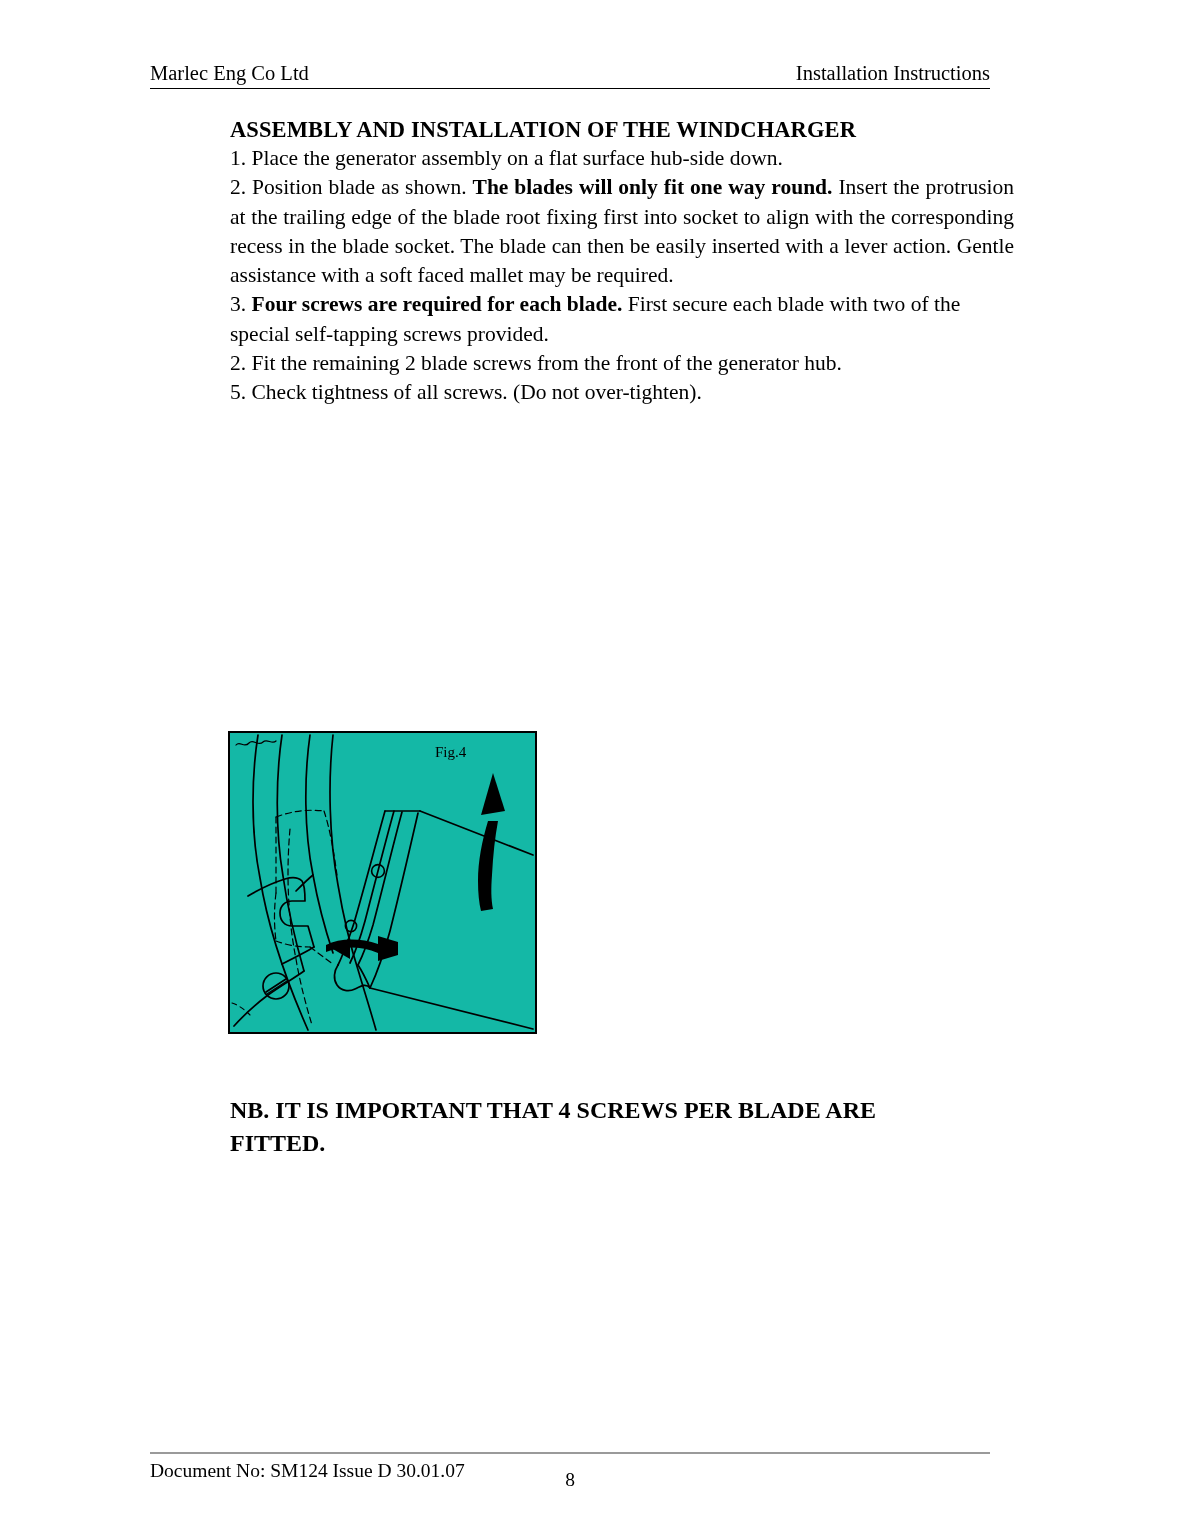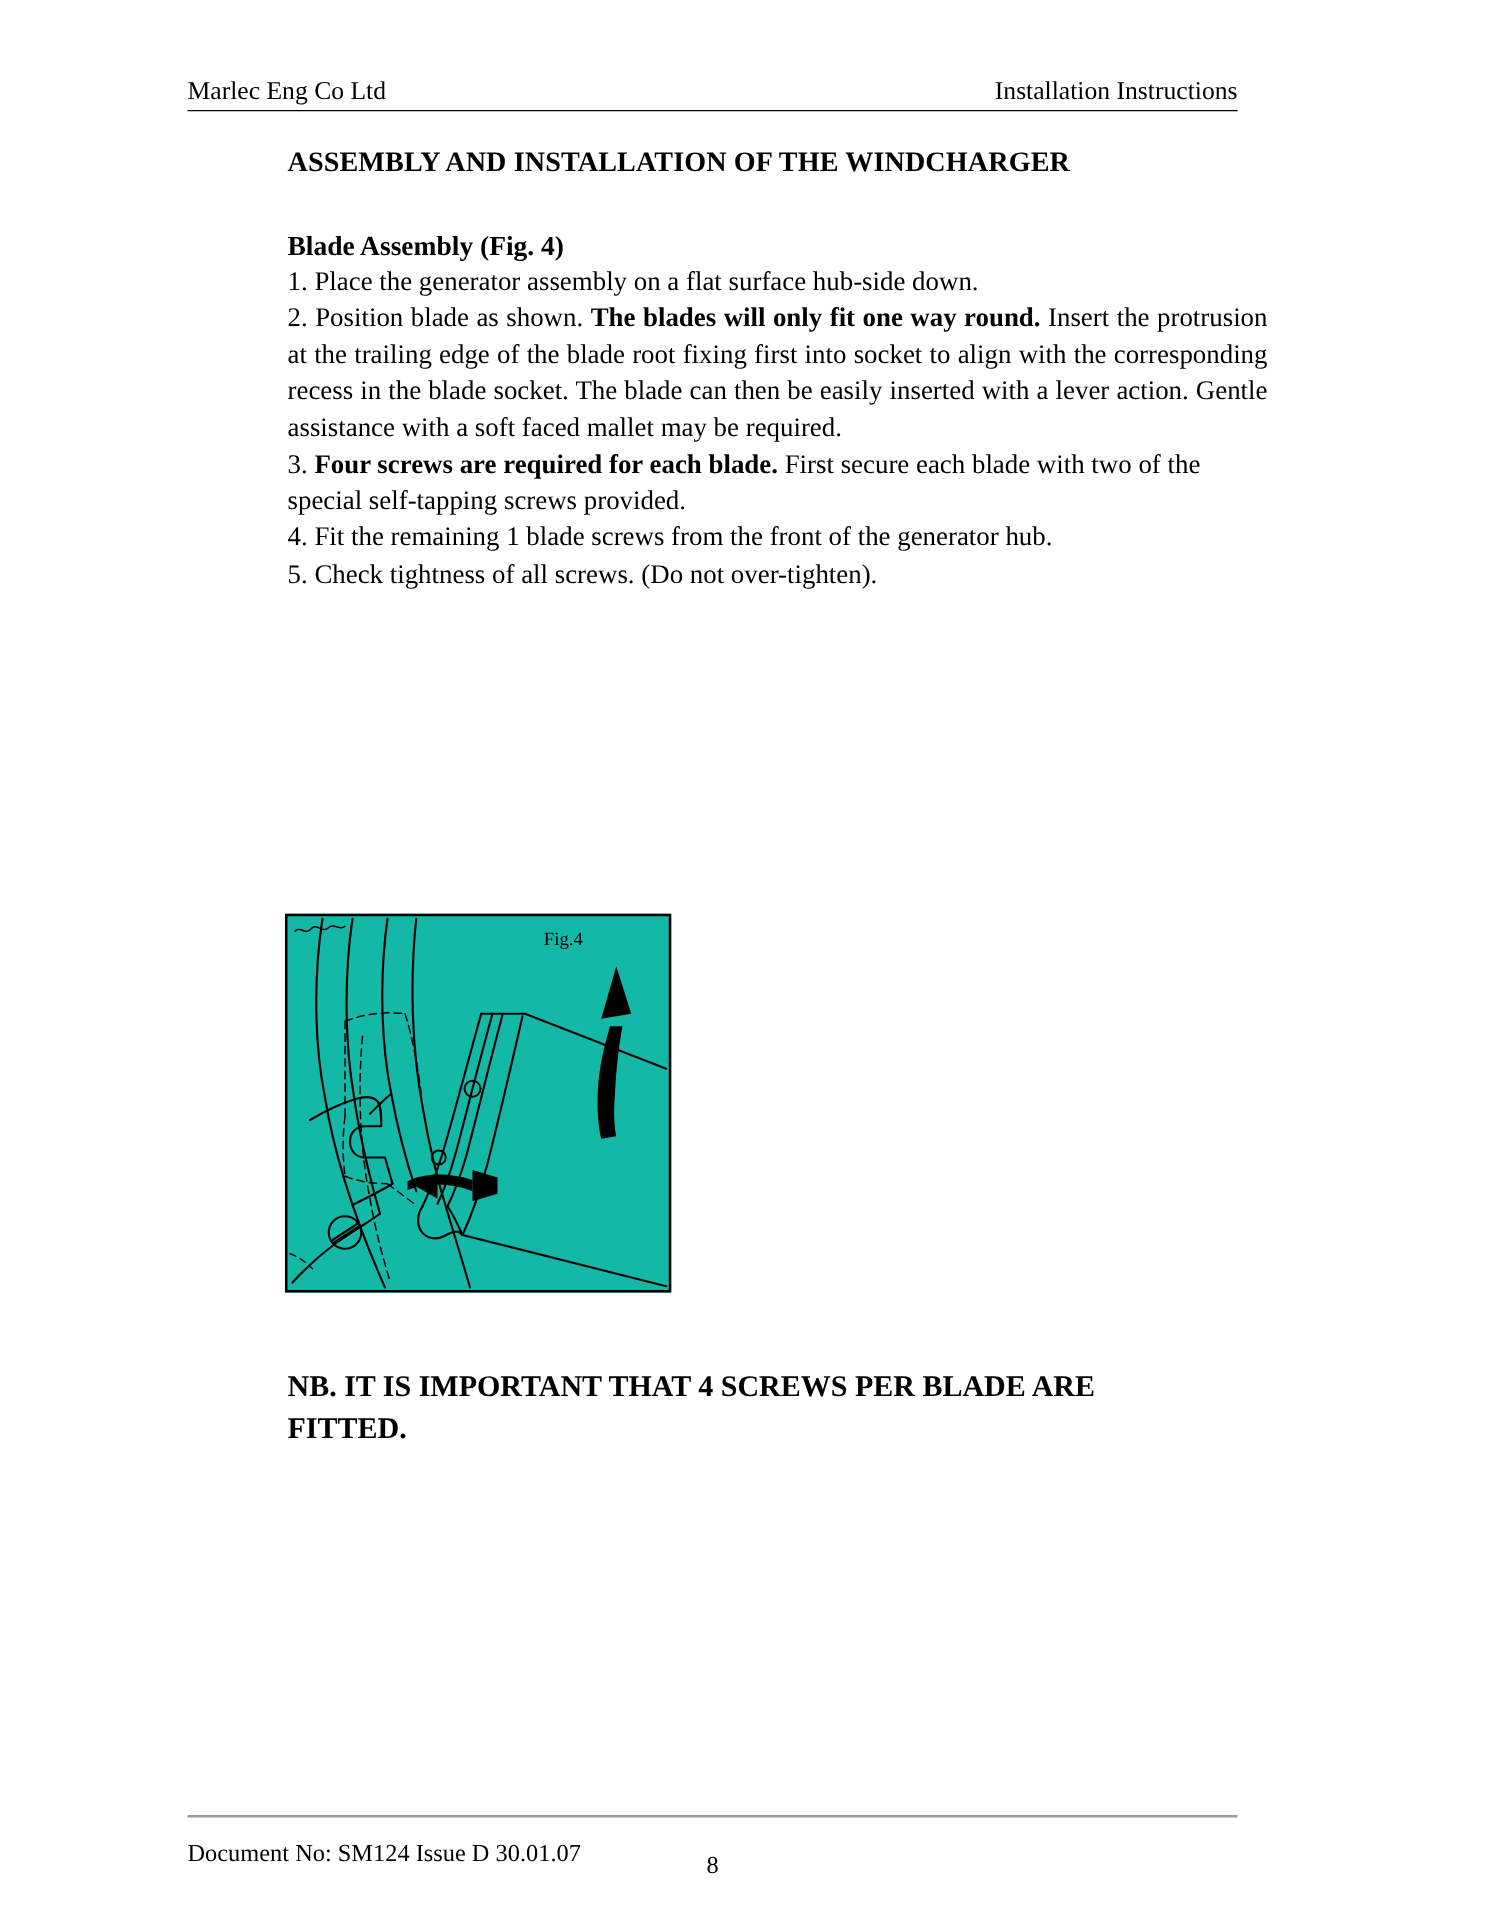--- a/index.html
+++ b/index.html
@@ -119,21 +119,21 @@
   }
   .nb-block > span { display: block; }
 
   
   .footer {
     position: absolute;
     left: 150px;
     top: 1452px;
     width: 840px;
     border-top: 2.2px solid #9a9a9a;
-    padding-top: 18px;
+    padding-top: 5px;
   }
   .footer-inner {
     position: relative;
     height: 30px;
   }
   .footer-left {
     position: absolute;
     left: 0;
     top: 0;
     font-size: 19.5px;
@@ -157,29 +157,28 @@
 
   <div class="header">
     <span class="header-left">Marlec Eng Co Ltd</span>
     <span class="header-right">Installation Instructions</span>
   </div>
 
   <div class="content">
 
     <div class="doc-title">ASSEMBLY AND INSTALLATION OF THE WINDCHARGER</div>
 
-    <div class="section-heading">Blade Assembly (Fig. 4)</div>
 
     <p class="body-par sp-1 nojust">1. Place the generator assembly on a flat surface hub-side down.</p>
 
     <p class="body-par sp-2"><span>2. Position blade as shown.  </span><b>The blades will only fit one way round.</b><span> Insert the protrusion at the trailing edge of the blade root fixing first into socket to align with the corresponding recess in the blade socket.  The blade can then be easily inserted with a lever action.  Gentle assistance with a soft faced mallet may be required.</span></p>
 
     <p class="body-par sp-3 nojust"><span>3. </span><b>Four screws are required for each blade.</b><span> First secure each blade with two of the special self-tapping screws provided.</span></p>
 
-    <p class="body-par sp-4 nojust">4. Fit the remaining 1 blade screws from the front of the generator hub.</p>
+    <p class="body-par sp-4 nojust">2. Fit the remaining 2 blade screws from the front of the generator hub.</p>
 
     <p class="body-par sp-5 nojust">5. Check tightness of all screws.  (Do not over-tighten).</p>
 
   </div>
 
   <div class="figure-wrap">
     <div class="figure-box">
 
       <svg width="305" height="299" viewBox="0 0 305 299">
         <g fill="none" stroke="#000" stroke-width="1.7" stroke-linecap="round" stroke-linejoin="round">

